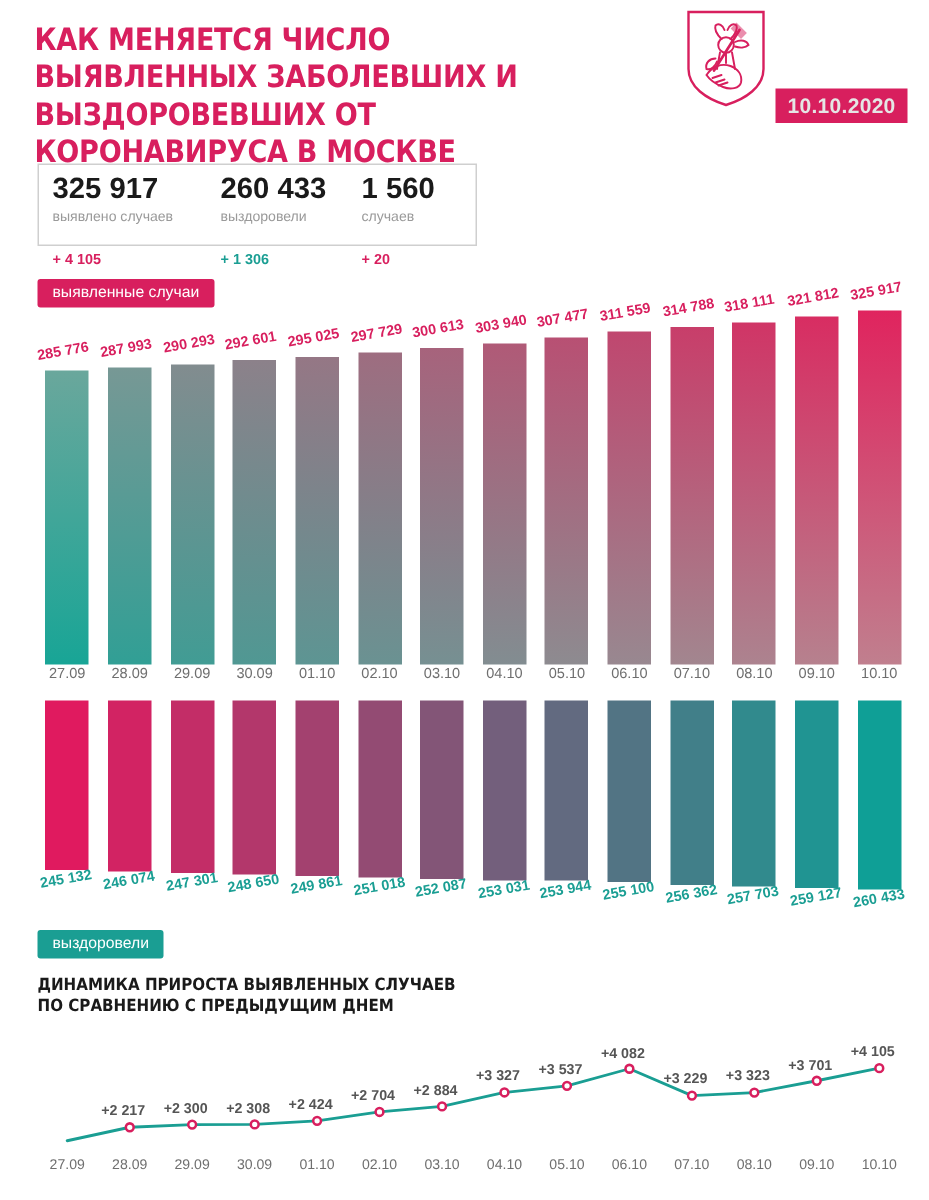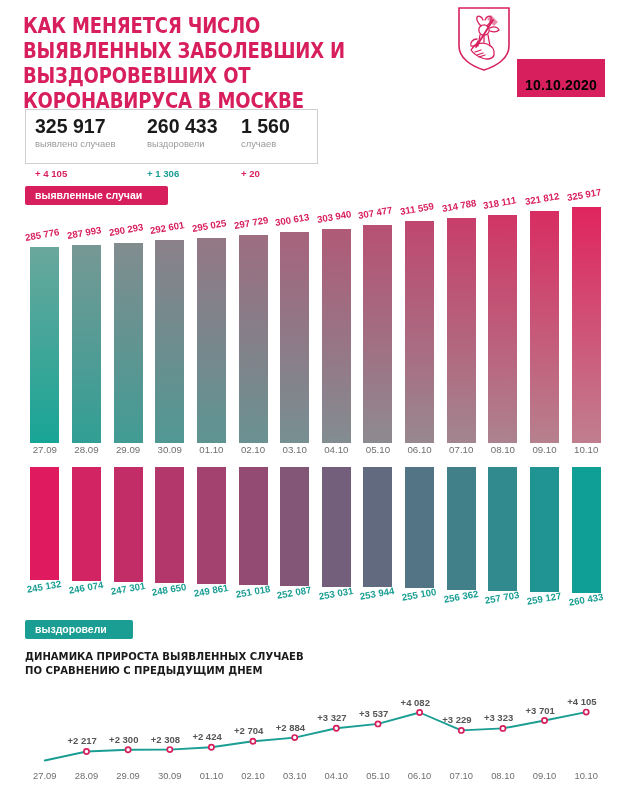--- a/index.html
+++ b/index.html
@@ -26,45 +26,45 @@
     transform-origin: left top;
   }
   .brand { position: absolute; left: 455px; top: 6px; width: 164px; height: 84px; }
   .coat { position: absolute; left: 2px; top: 0px; width: 54px; height: 66px; }
   .brand-text {
     position: absolute; left: 62px; top: 9px;
     font-size: 14.5px; font-weight: 700; color: #1a9e93; line-height: 18px;
   }
   .date-badge {
     position: absolute; left: 62px; top: 53px;
-    background: #d81f5e; color: #000000;
+    background: #d81f5e; color: #e5e5e5;
     font-size: 14px; font-weight: 700;
-    padding: 18px 8px 4px 8px; letter-spacing: 0.2px;
+    padding: 3px 8px 4px 8px; letter-spacing: 0.2px;
   }
 
   
   .stats {
     position: absolute; left: 25px; top: 109px;
     width: 293px; height: 55px;
     border: 1px solid #cfcfcf; background: #fff;
   }
   .stat { position: absolute; top: 5px; }
   .stat-0 { left: 9px; }
   .stat-1 { left: 121px; }
   .stat-2 { left: 215px; }
   .stat-num { font-size: 19.5px; font-weight: 700; color: #1a1a1a; letter-spacing: 0px; line-height: 22px; }
   .stat-lbl { font-size: 9.4px; color: #9a9a9a; line-height: 12px; margin-top: 1px; }
   .stat-delta { font-size: 9.6px; font-weight: 700; line-height: 13px; margin-top: 17px; }
   .delta-pink { color: #d81f5e; }
   .delta-teal { color: #1a9e93; }
 
   
   .tag {
-    position: absolute; color: #fff; font-size: 10.5px; font-weight: 700;
-    padding: 3px 26px 4px 10px; border-radius: 2px; white-space: nowrap;
+    position: absolute; color: #fff; font-size: 10.5px; font-weight: 400;
+    padding: 3px 10px 4px 10px; border-radius: 2px; white-space: nowrap;
   }
   .tag-cases { left: 25px; top: 186px; background: #d81f5e; }
   .tag-recov { left: 25px; top: 620px; background: #1a9e93; }
 
   
   .chart-top { position: absolute; left: 0; top: 205px; width: 619px; height: 238px; }
   .bar-col { position: absolute; bottom: 0; }
   .bar-top {
     position: absolute; bottom: 0; width: 100%;
   }

